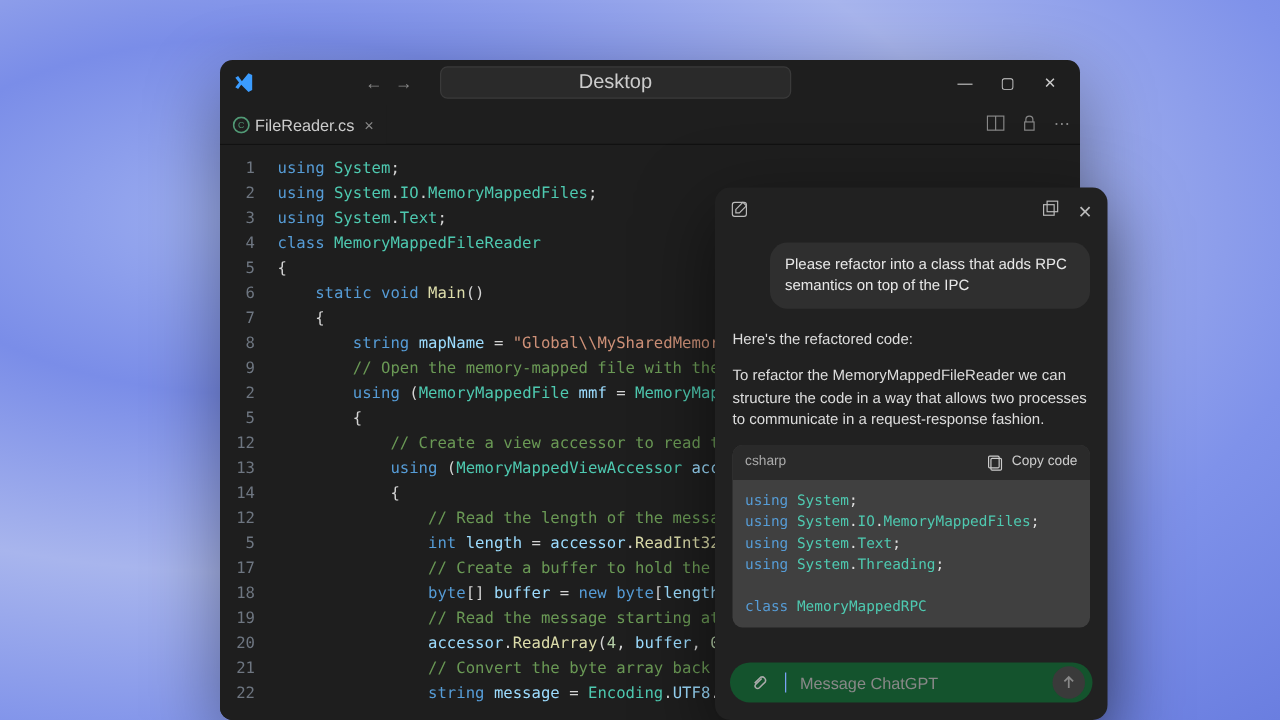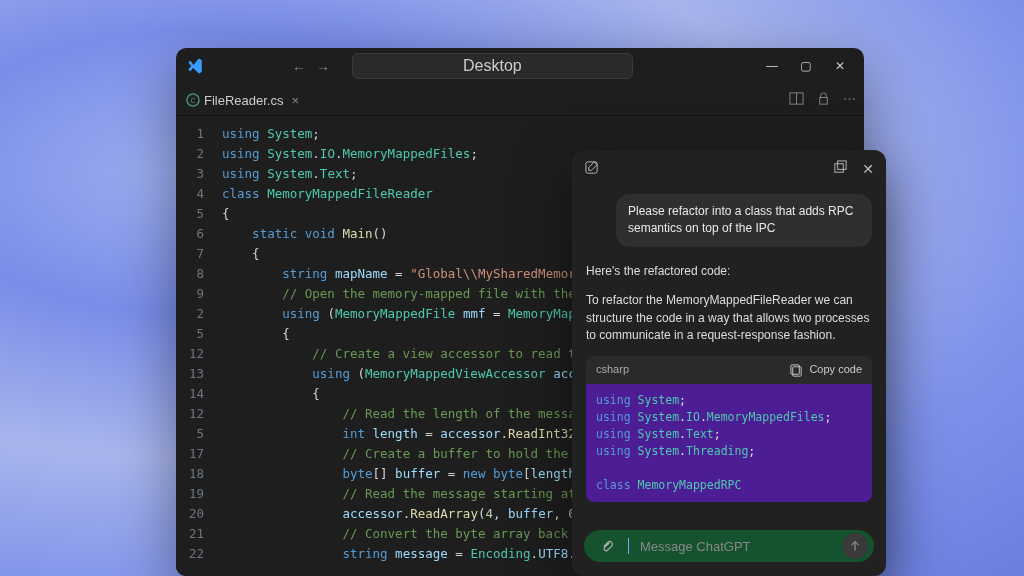--- a/index.html
+++ b/index.html
@@ -46,21 +46,21 @@
   }
   .chat-head { height: 38px; display: flex; align-items: center; padding: 0 12px; }
   .chat-head .spacer { flex: 1; }
   .chat-head span { color: #bbb; cursor: pointer; font-size: 14px; }
   .chat-body { flex: 1; padding: 6px 14px; overflow: hidden; font-size: 12px; line-height: 1.45; }
   .user-msg {
     background: #2f2f2f; border-radius: 14px; padding: 9px 12px; margin-left: 30px;
     color: #e8e8e8; font-size: 12px; margin-bottom: 16px;
   }
   .assist-p { color: #ddd; margin-bottom: 12px; }
-  .codecard { background: #4c1d95; border-radius: 8px; overflow: hidden; margin-top: 6px; }
+  .codecard { background: #404040; border-radius: 8px; overflow: hidden; margin-top: 6px; }
   .codecard-head { display: flex; align-items: center; justify-content: space-between; padding: 6px 10px; background: #2a2a2a; font-size: 11px; color: #aaa; }
   .copy-btn { display: flex; align-items: center; gap: 5px; cursor: pointer; color: #ccc; justify-content: flex-end; }
   .codecard-body { padding: 8px 10px; font-family: Consolas, monospace; font-size: 11.5px; line-height: 17px; white-space: pre; }
   .chat-input {
     margin: 10px 12px 14px; background: #14532d; border-radius: 22px; height: 32px;
     display: flex; align-items: center; padding: 0 6px 0 10px; gap: 8px;
   }
   .chat-input input {
     flex: 1; background: transparent; border: none; outline: none; color: #ddd; font-size: 13px;
   }

